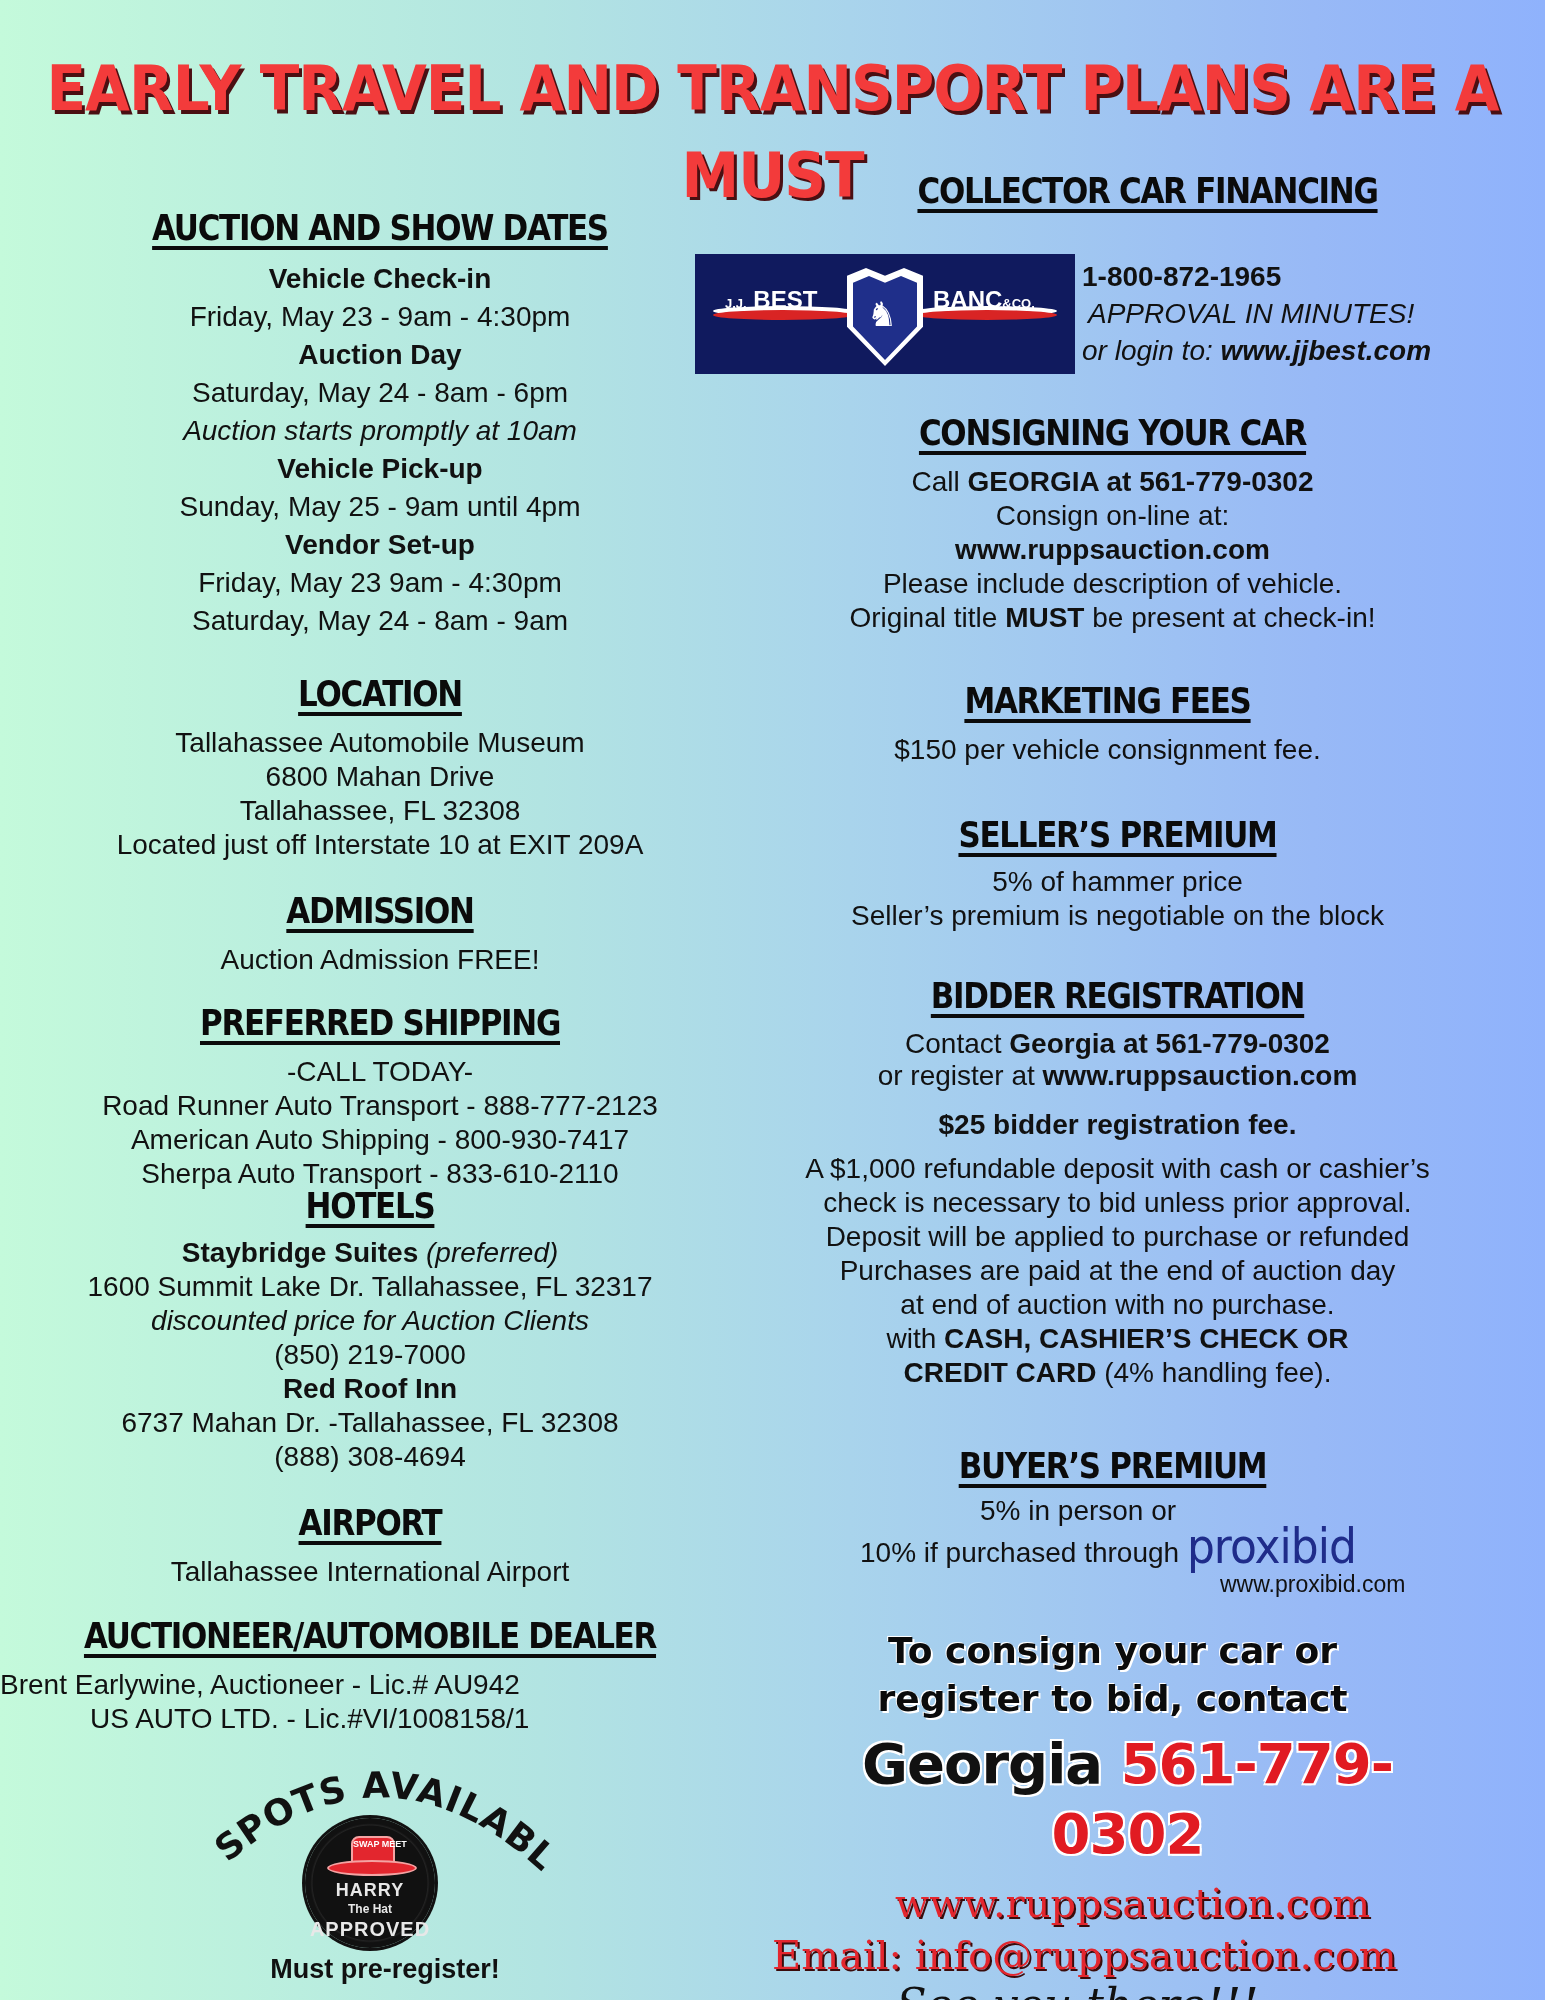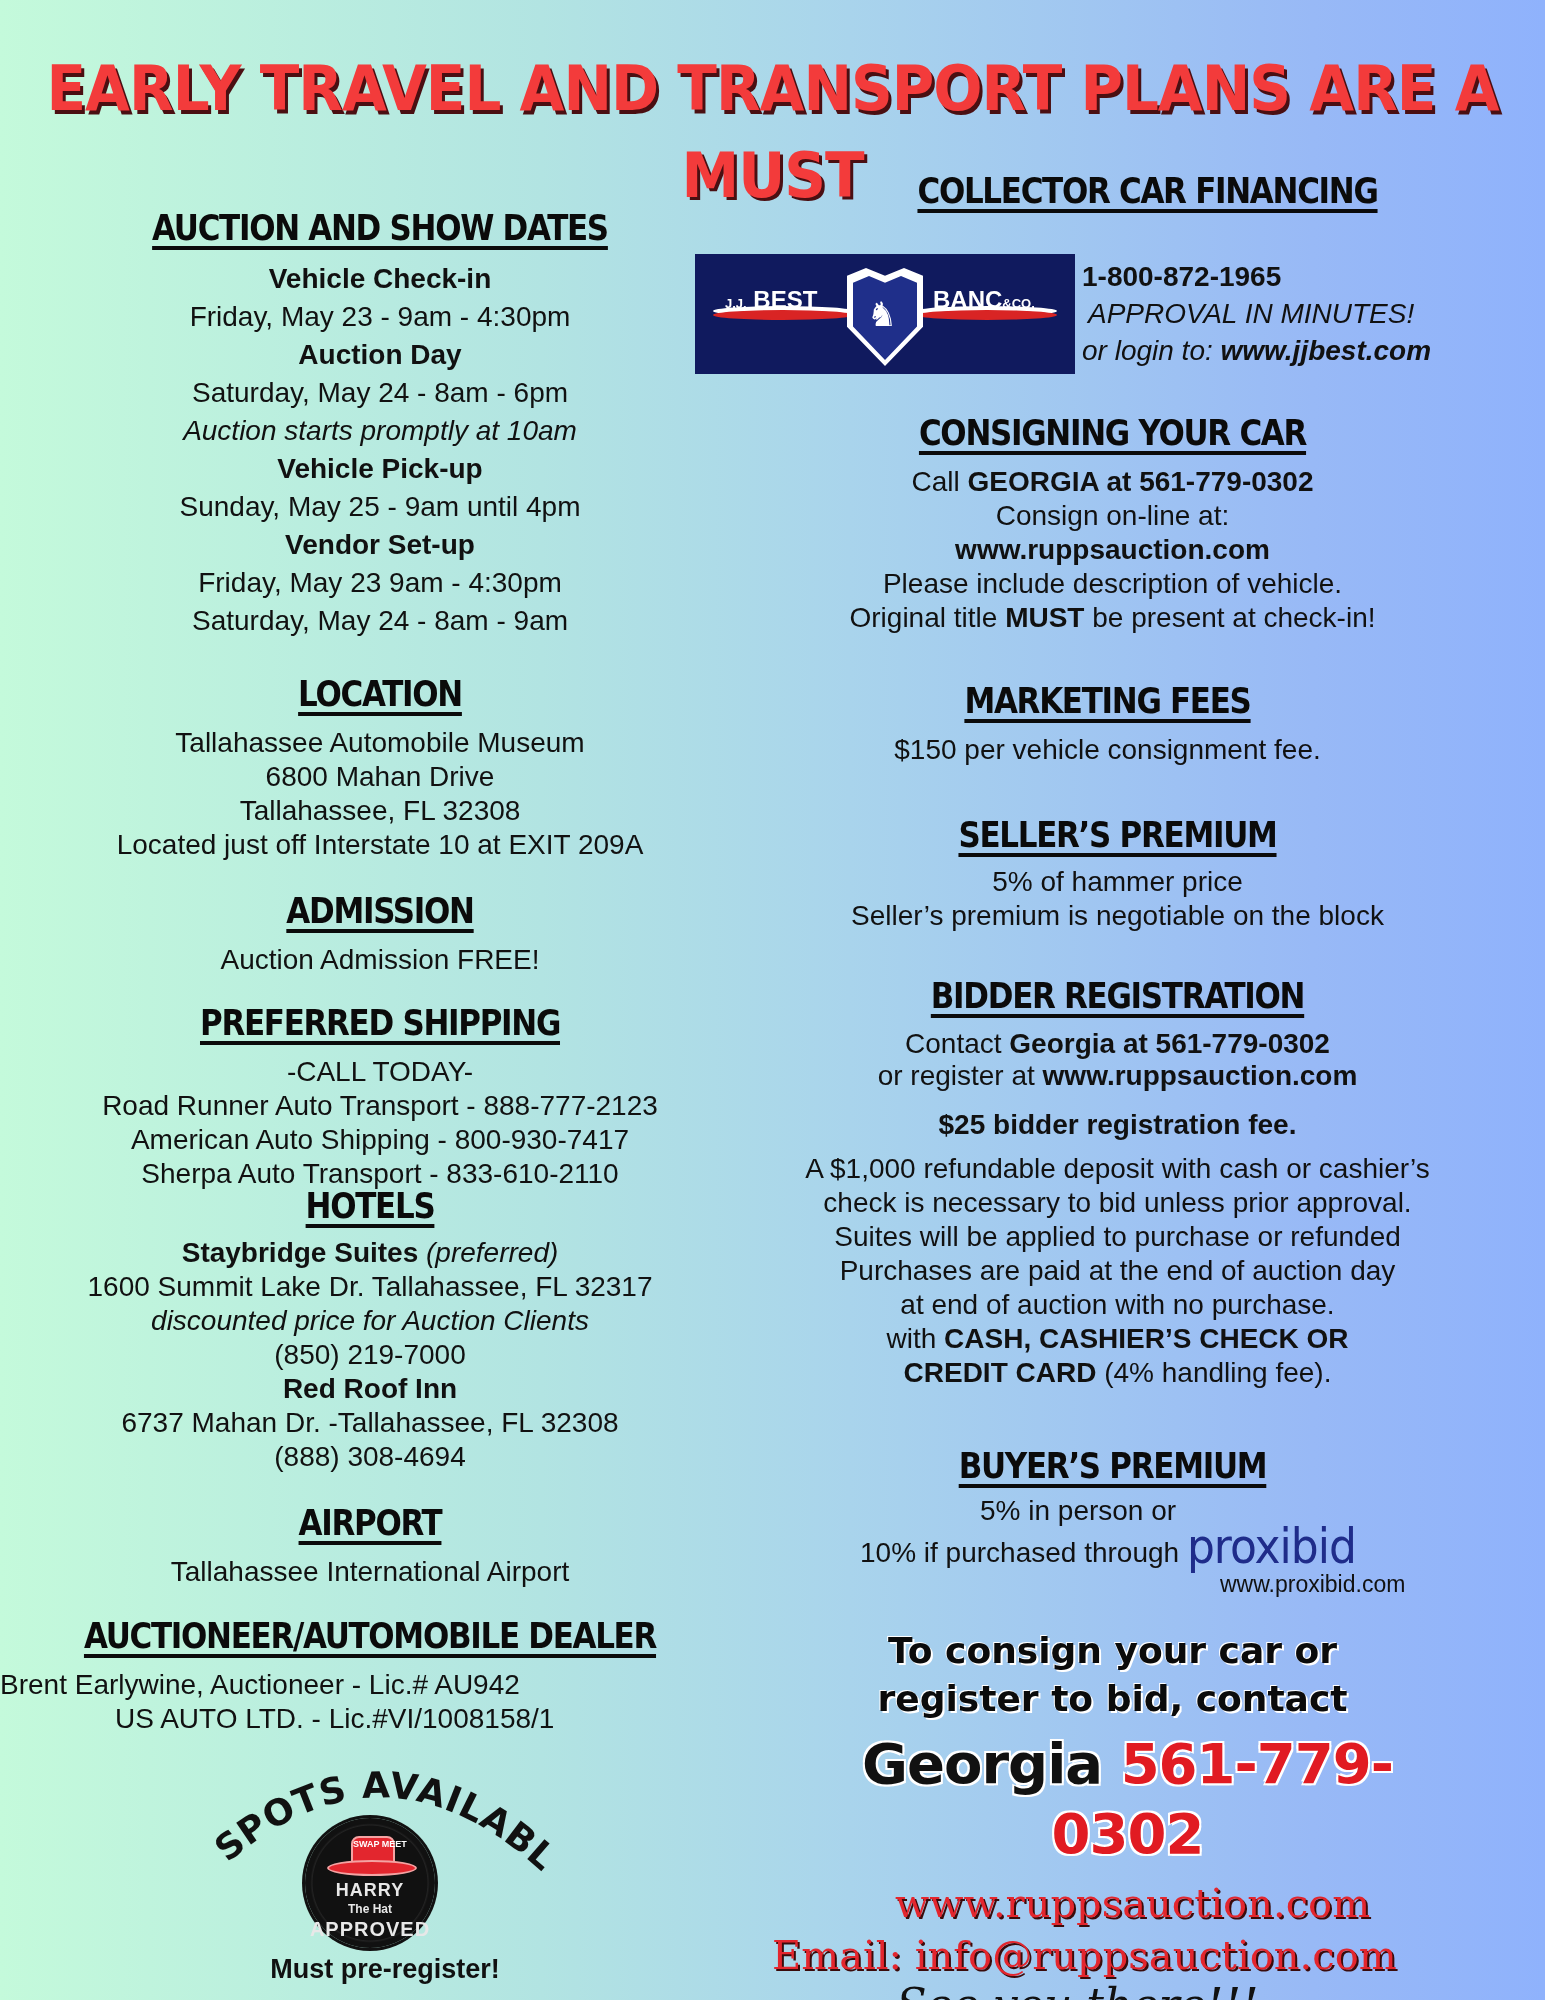--- a/index.html
+++ b/index.html
@@ -142,21 +142,21 @@
 <div class="blk" style="left:0;width:740px;top:1502px;">
   <div class="head">AIRPORT</div>
   <div style="height:10px"></div>
   <div class="txt">Tallahassee International Airport</div>
 </div>
 
 <div class="blk" style="left:0;width:740px;top:1615px;">
   <div class="head">AUCTIONEER/AUTOMOBILE DEALER</div>
   <div style="height:12px"></div>
   <div class="txt" style="line-height:34px;text-align:left;">Brent Earlywine, Auctioneer - Lic.# AU942</div>
-  <div class="txt" style="line-height:34px;text-align:left;padding-left:115px">US AUTO LTD. - Lic.#VI/1008158/1</div>
+  <div class="txt" style="line-height:34px;text-align:left;padding-left:90px">US AUTO LTD. - Lic.#VI/1008158/1</div>
 </div>
 
 <svg class="spots" viewBox="0 0 360 140">
   <defs>
       <path id="arc" d="M 20 125 Q 180 -20 340 125" fill="none"></path>
     </defs>
   <text font-family="DejaVu Sans, sans-serif" font-weight="bold" font-size="36" fill="#111" letter-spacing="1">
     <textPath href="#arc" startOffset="50%" text-anchor="middle">5 SPOTS AVAILABLE</textPath>
   </text>
 </svg>
@@ -219,21 +219,21 @@
 
 <div class="blk" style="left:760px;width:715px;top:975px;">
   <div class="head">BIDDER REGISTRATION</div>
   <div style="height:12px"></div>
   <div class="txt" style="line-height:32px"><span>Contact </span><span class="b">Georgia at 561-779-0302</span></div>
   <div class="txt" style="line-height:32px"><span>or register at </span><span class="b">www.ruppsauction.com</span></div>
   <div class="txt b" style="line-height:34px;margin-top:16px">$25 bidder registration fee.</div>
   <div style="height:10px"></div>
   <div class="txt" style="line-height:34px">A $1,000 refundable deposit with cash or cashier’s</div>
   <div class="txt" style="line-height:34px">check is necessary to bid unless prior approval.</div>
-  <div class="txt" style="line-height:34px">Suites will be applied to purchase or refunded</div>
+  <div class="txt" style="line-height:34px">Deposit will be applied to purchase or refunded</div>
   <div class="txt" style="line-height:34px">Purchases are paid at the end of auction day</div>
   <div class="txt" style="line-height:34px">at end of auction with no purchase.</div>
   <div class="txt" style="line-height:34px"><span>with </span><span class="b">CASH, CASHIER’S CHECK OR</span></div>
   <div class="txt" style="line-height:34px"><span class="b">CREDIT CARD</span><span> (4% handling fee).</span></div>
 </div>
 
 <div class="blk" style="left:760px;width:705px;top:1445px;">
   <div class="head">BUYER’S PREMIUM</div>
   <div style="height:8px"></div>
   <div class="txt" style="line-height:34px;text-align:left;padding-left:220px">5% in person or</div>

